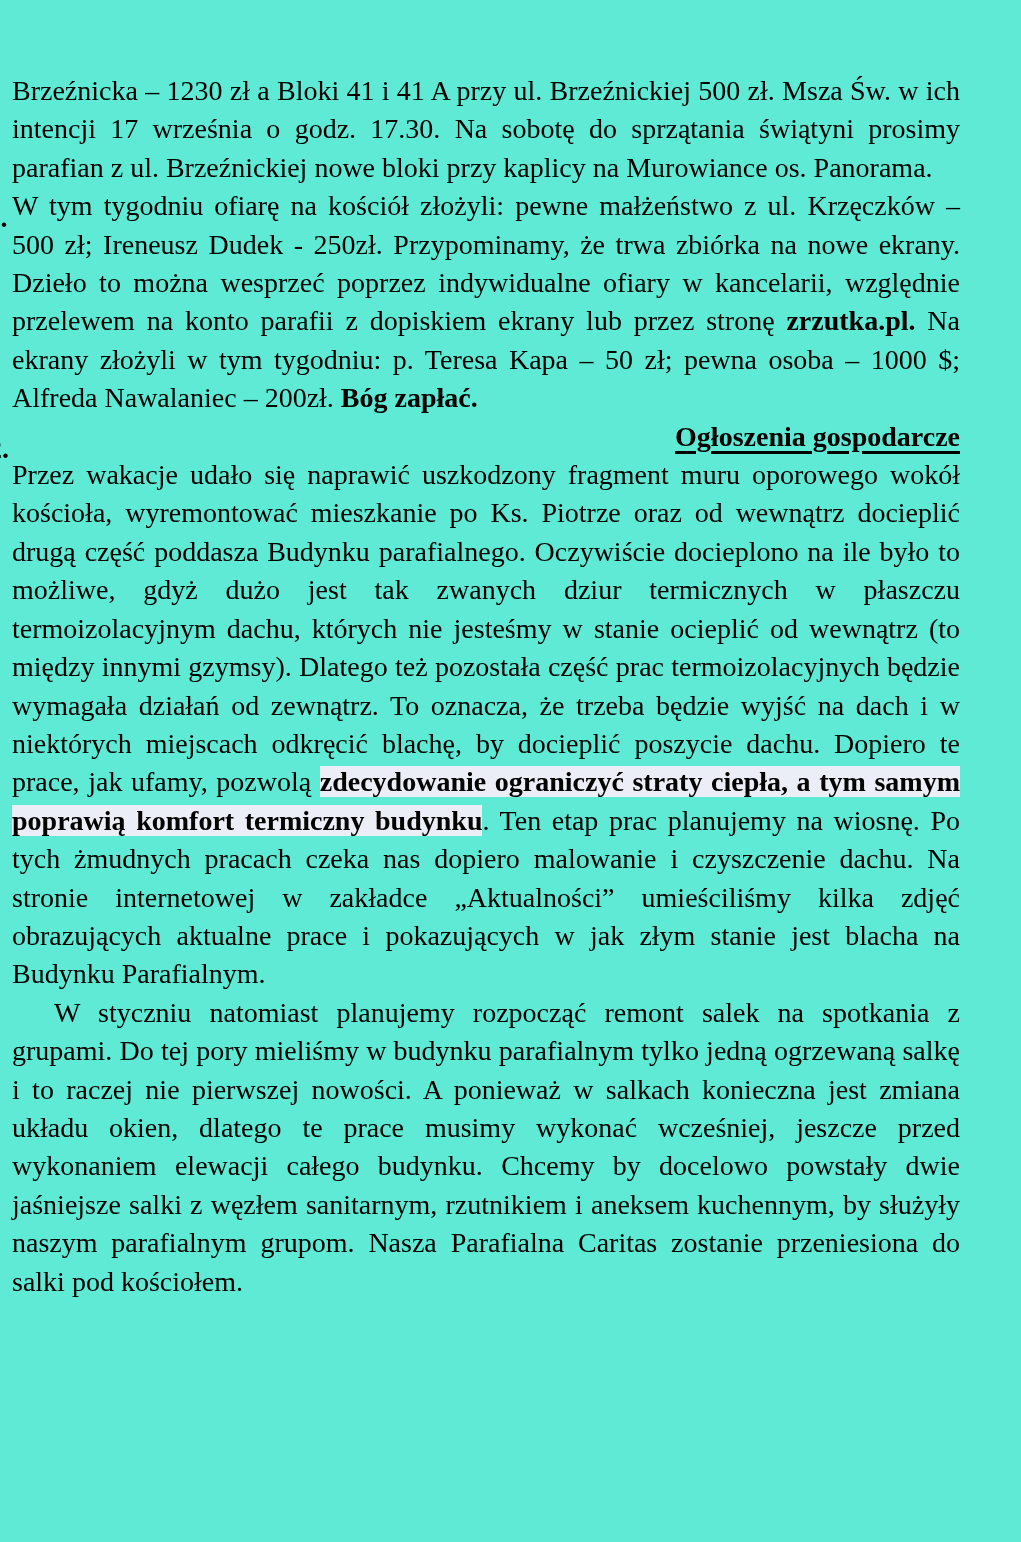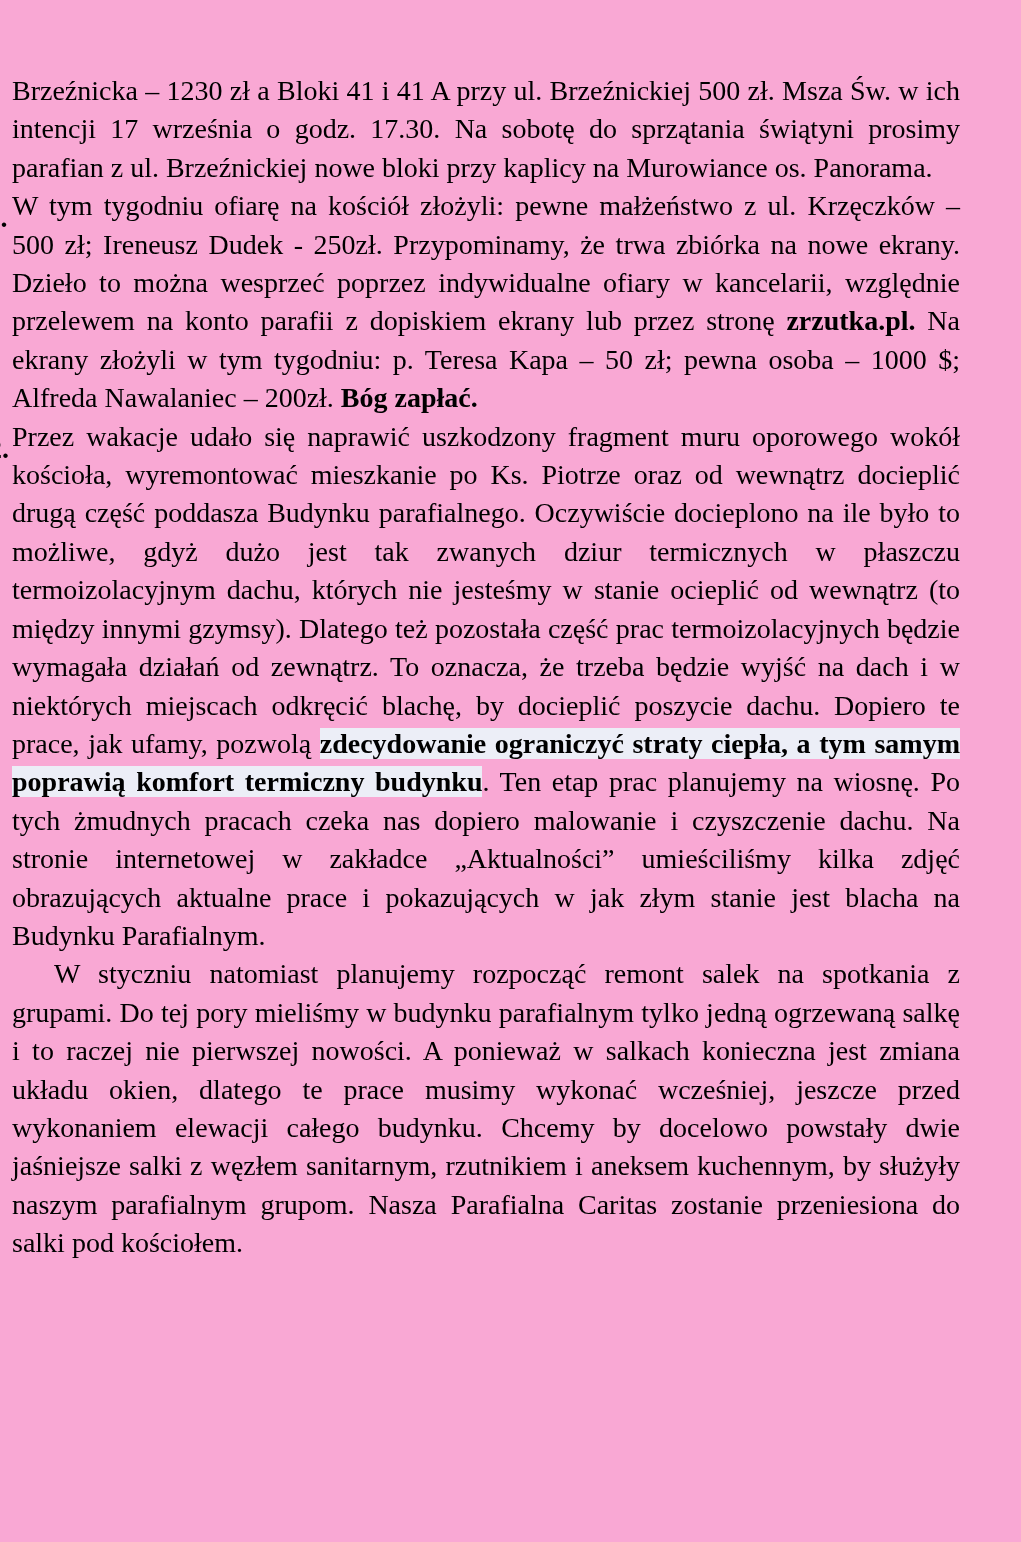--- a/index.html
+++ b/index.html
@@ -48,21 +48,21 @@
   .runs span.u {
     text-decoration: underline;
     text-decoration-thickness: 2.5px;
     text-underline-offset: 5px;
   }
   .runs span.hl { background-color: var(--hl, #eceef7); }
 </style>
 </head>
 <body>
 
-<div class="page" style="background: #f9a8d4; color: rgb(0, 0, 0); padding-left: 12px; --hl: #eceef7;">
+<div class="page" style="background: #5eead4; color: rgb(0, 0, 0); padding-left: 12px; --hl: #eceef7;">
   <div>
       <div class="para body"><span class="runs"><span>Brzeźnicka – 1230 zł a Bloki 41 i 41 A przy ul. Brzeźnickiej 500 zł. Msza Św. w ich intencji 17 września o godz. 17.30. Na sobotę do sprzątania świątyni prosimy parafian z  ul. Brzeźnickiej nowe bloki przy kaplicy na Murowiance os. Panorama.</span></span></div>
       <div class="para numbered"><span class="num">11.</span><span class="runs"><span>W tym tygodniu ofiarę na kościół złożyli: pewne małżeństwo z ul. Krzęczków – 500 zł; Ireneusz Dudek -  250zł. Przypominamy, że trwa zbiórka na nowe ekrany. Dzieło to można wesprzeć poprzez indywidualne ofiary w kancelarii, względnie przelewem na konto parafii z dopiskiem ekrany lub przez stronę </span><span class="b">zrzutka.pl.</span><span> Na ekrany złożyli w tym tygodniu: p. Teresa Kapa – 50 zł; pewna osoba – 1000 $; Alfreda Nawalaniec – 200zł. </span><span class="b">Bóg zapłać.</span></span></div>
-      <div class="para numbered-heading"><span class="num">12.</span></div>
+      <div class="para numbered-heading"><span class="num">12.</span><span class="runs"><span class="b u">Ogłoszenia gospodarcze</span></span></div>
       <div class="para body"><span class="runs"><span>Przez wakacje udało się naprawić uszkodzony fragment muru oporowego wokół kościoła, wyremontować mieszkanie po Ks. Piotrze oraz od wewnątrz docieplić drugą część poddasza Budynku parafialnego. Oczywiście docieplono na ile było to możliwe, gdyż dużo jest tak zwanych dziur termicznych w płaszczu termoizolacyjnym dachu, których nie jesteśmy w stanie ocieplić od wewnątrz (to między innymi gzymsy). Dlatego też pozostała część prac termoizolacyjnych będzie wymagała działań od zewnątrz. To oznacza, że trzeba będzie wyjść na dach i w niektórych miejscach odkręcić blachę, by docieplić poszycie dachu. Dopiero te prace, jak ufamy, pozwolą </span><span class="b hl">zdecydowanie ograniczyć straty ciepła, a tym samym poprawią komfort termiczny budynku</span><span>. Ten etap prac planujemy na wiosnę.  Po tych żmudnych pracach czeka nas dopiero malowanie i czyszczenie dachu. Na stronie internetowej w zakładce „Aktualności” umieściliśmy kilka zdjęć obrazujących aktualne prace i pokazujących w jak złym stanie jest blacha na Budynku Parafialnym.</span></span></div>
       <div class="para body-indent"><span class="runs"><span>W styczniu natomiast planujemy rozpocząć remont salek na spotkania z grupami. Do tej pory mieliśmy w budynku parafialnym tylko jedną ogrzewaną salkę i to raczej nie pierwszej nowości. A ponieważ w salkach konieczna jest zmiana układu okien, dlatego te prace musimy wykonać wcześniej, jeszcze przed wykonaniem elewacji całego budynku. Chcemy by docelowo powstały dwie jaśniejsze salki z węzłem sanitarnym, rzutnikiem i aneksem kuchennym, by służyły naszym parafialnym grupom. Nasza Parafialna Caritas zostanie przeniesiona do salki pod kościołem.</span></span></div>
     </div>
 </div>
 
 </body></html>

